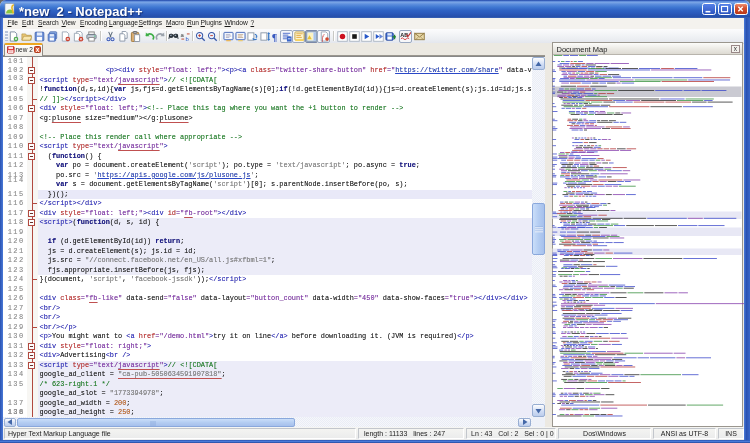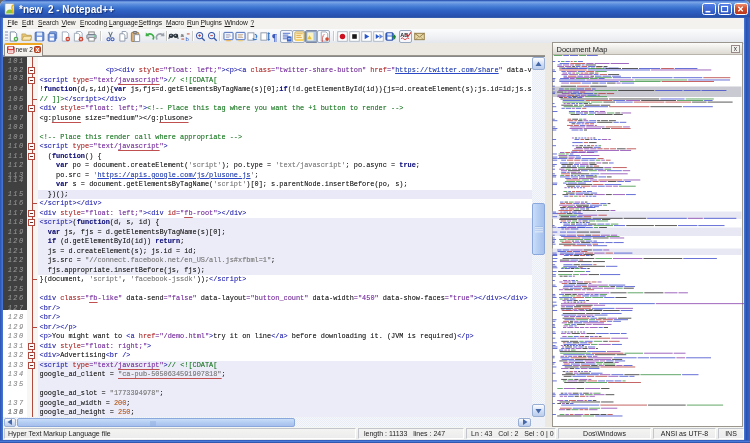--- a/index.html
+++ b/index.html
@@ -1,21 +1,21 @@
 <!DOCTYPE html>
 <html><head><meta charset="utf-8"><style>
 * { margin:0; padding:0; box-sizing:border-box; }
 html,body { width:750px; height:443px; background:#6a6866; overflow:hidden; }
 #win { position:absolute; left:0; top:0; width:750px; height:443px;
   border-radius:6px 6px 0 0; overflow:hidden; background:#ece9e2;
   font-family:"Liberation Sans", sans-serif; }
 
 #title { position:absolute; left:0; top:0; width:750px; height:17.5px;
   background:linear-gradient(#26479e 0%, #3e6ecd 5%, #7fa9e7 11%, #5b8edd 24%, #3f78d2 40%, #3063c4 58%, #2a57b8 78%, #2750ab 92%, #3a62b4 100%); }
-#title .txt { position:absolute; left:19px; top:3.5px; color:#fff; font-size:10px; font-weight:bold;
+#title .txt { position:absolute; left:19px; top:3.5px; color:#fff; font-size:13px; font-weight:bold;
   text-shadow:1px 1px 1px rgba(10,30,90,.7); }
 #npicon { position:absolute; left:4px; top:2.5px; width:11px; height:12px; }
 .wbtn { position:absolute; top:2.5px; width:13.5px; height:12.5px; border-radius:2.5px;
   border:1px solid #fff; color:#fff; }
 .wbtn svg { width:100%; height:100%; display:block; }
 .wbtn.min { left:702px; background:linear-gradient(#5580e8,#2d55c0); }
 .wbtn.max { left:718px; background:linear-gradient(#5580e8,#2d55c0); }
 .wbtn.cls { left:734px; background:linear-gradient(#ef9070,#d4502e 40%,#bc3818); }
 
 #bl { position:absolute; left:0; top:17.5px; width:3px; bottom:0; background:linear-gradient(90deg,#2a52b2,#4a7ad8); z-index:50; }
@@ -41,21 +41,21 @@
 #tabbar .bot { position:absolute; left:0; right:0; bottom:0; height:1px; background:#9a968e; }
 #tab1 { position:absolute; left:1px; top:0; width:38.5px; height:12.5px;
   background:linear-gradient(#fdfdfc,#f0eee8); border:1px solid #918d84; border-bottom:none;
   border-top:2.5px solid #eda720; border-radius:2px 2px 0 0; }
 #tab1 .txt { position:absolute; left:10.5px; top:1.2px; font-size:6.5px; color:#222; }
 #tab1 .sv { position:absolute; left:2px; top:1px; width:7.5px; height:7.5px; }
 #tab1 .x { position:absolute; left:29px; top:1.2px; width:7px; height:7px; border-radius:1.5px;
   background:#d95b38; border:1px solid #b03c1c; color:#fff; font-size:6.5px; line-height:5px; text-align:center; font-weight:bold; }
 
 #edframe { position:absolute; left:3px; top:55.5px; width:542px; height:361.5px; border-top:1px solid #888; background:#fff; }
-#nums { position:absolute; left:3px; top:56.5px; width:24px; height:253px; background:#404040;font-style:italic; }
+#nums { position:absolute; left:3px; top:56.5px; width:24px; height:253px; background:#ffffff; }
 .ln { position:absolute; right:2.5px; font-family:"Liberation Mono",monospace; font-size:7px; text-shadow:0 0 0.5px rgba(120,120,120,0.5);
   letter-spacing:1.4px; color:#949494; height:9.5px; line-height:9.5px; }
 #foldm { position:absolute; left:27px; top:56.5px; width:11px; height:360.5px; background:#f7f6f3; }
 #foldline { position:absolute; left:4.8px; top:0.5px; width:1.3px; height:360px; background:#b1493f; }
 .fbx { position:absolute; left:28.4px; width:7px; height:7px; background:#fdfdfd;
   border:1px solid #b1493f; z-index:3; }
 .fbx:after { content:""; position:absolute; left:1px; top:2px; width:3px; height:1px; background:#6a3028; }
 .ftk { position:absolute; left:33px; width:4px; height:1px; background:#b1493f; }
 #edtext { position:absolute; left:38px; top:56.5px; width:493.5px; height:360.5px; background:#fff; overflow:hidden; }
 .hl { position:absolute; left:0; width:493.5px; }
@@ -395,36 +395,36 @@
 <div class="cl" style="top:76.0px"><i class="c">&lt;!-- Place this render call where appropriate --&gt;</i></div>
 <div class="cl" style="top:85.5px"><i class="t">&lt;script</i><i class="a"> type</i><i class="v">="text/</i><i class="v m">javascript</i><i class="v">"</i><i class="t">&gt;</i></div>
 <div class="cl" style="top:104.5px">    <i class="k">var</i> po = document.createElement(<i class="s">'script'</i>); po.type = <i class="s">'text/javascript'</i>; po.async = <i class="k">true</i>;</div>
 <div class="cl" style="top:95.0px">  (<i class="k">function</i>() {</div>
 <div class="cl" style="top:114.0px">    po.src = <i class="s">'</i><i class="u">https://apis.google.com/js/plusone.js</i><i class="s">'</i>;</div>
 <div class="cl" style="top:123.5px">    <i class="k">var</i> s = document.getElementsByTagName(<i class="s">'script'</i>)[0]; s.parentNode.insertBefore(po, s);</div>
 <div class="cl" style="top:133.0px">  })();</div>
 <div class="cl" style="top:142.5px"><i class="t">&lt;/script&gt;&lt;/div&gt;</i></div>
 <div class="cl" style="top:152.0px"><i class="t">&lt;div</i><i class="a"> style</i><i class="v">="float: left;"</i><i class="t">&gt;&lt;div</i><i class="a"> id</i><i class="v">="</i><i class="v m">fb</i><i class="v">-root"</i><i class="t">&gt;&lt;/div&gt;</i></div>
 <div class="cl" style="top:161.5px"><i class="t">&lt;script&gt;</i>(<i class="k">function</i>(d, s, id) {</div>
-<div class="cl" style="top:171.0px">  <i class="k">var</i> js, fjs = d.getElementsByTagName(s)[0];</div>
 <div class="cl" style="top:180.5px">  <i class="k">if</i> (d.getElementById(id)) <i class="k">return</i>;</div>
 <div class="cl" style="top:190.0px">  js = d.createElement(s); js.id = id;</div>
 <div class="cl" style="top:199.5px">  js.src = <i class="s">"//connect.facebook.net/en_US/all.js#xfbml=1"</i>;</div>
 <div class="cl" style="top:209.0px">  fjs.appropriate.insertBefore(js, fjs);</div>
 <div class="cl" style="top:218.5px">}(document, <i class="s">'script'</i>, <i class="s">'facebook-jssdk'</i>));<i class="t">&lt;/script&gt;</i></div>
 <div class="cl" style="top:228.0px"></div>
 <div class="cl" style="top:237.5px"><i class="t">&lt;div</i><i class="a"> class</i><i class="v">="</i><i class="v m">fb</i><i class="v">-like"</i> data-send<i class="v">="false"</i> data-layout<i class="v">="button_count"</i> data-width<i class="v">="450"</i> data-show-faces<i class="v">="true"</i><i class="t">&gt;&lt;/div&gt;&lt;/div&gt;</i></div>
 <div class="cl" style="top:247.0px"><i class="t">&lt;br/&gt;</i></div>
 <div class="cl" style="top:256.5px"><i class="t">&lt;br/&gt;</i></div>
 <div class="cl" style="top:266.0px"><i class="t">&lt;br/&gt;&lt;/p&gt;</i></div>
 <div class="cl" style="top:275.5px"><i class="t">&lt;p&gt;</i>You might want to <i class="t">&lt;a</i><i class="a"> href</i><i class="v">="/demo.html"</i><i class="t">&gt;</i>try it on line<i class="t">&lt;/a&gt;</i> before downloading it. (JVM is required)<i class="t">&lt;/p&gt;</i></div>
 <div class="cl" style="top:285.0px"><i class="t">&lt;div</i><i class="a"> style</i><i class="v">="float: right;"</i><i class="t">&gt;</i></div>
 <div class="cl" style="top:294.5px"><i class="t">&lt;div&gt;</i>Advertising<i class="t">&lt;br /&gt;</i></div>
 <div class="cl" style="top:304.0px"><i class="t">&lt;script</i><i class="a"> type</i><i class="v">="text/</i><i class="v m">javascript</i><i class="v">"</i><i class="t">&gt;</i><i class="c">// &lt;![CDATA[</i></div>
 <div class="cl" style="top:313.5px">google_ad_client = <i class="s m">"ca-pub-5050634591907818"</i>;</div>
+<div class="cl" style="top:323.0px"><i class="c">/* 623-right.1 */</i></div>
 <div class="cl" style="top:332.5px">google_ad_slot = <i class="s">"1773394978"</i>;</div>
 <div class="cl" style="top:342.0px">google_ad_width = <i class="n">200</i>;</div>
 <div class="cl" style="top:351.5px">google_ad_height = <i class="n">250</i>;</div>
   </div>
   <div id="nums">
       <div class="ln" style="top:0.0px">101</div>
 <div class="ln" style="top:9.5px">102</div>
 <div class="ln" style="top:17px">103</div>
 <div class="ln" style="top:28.5px">104</div>
 <div class="ln" style="top:38.0px">105</div>

